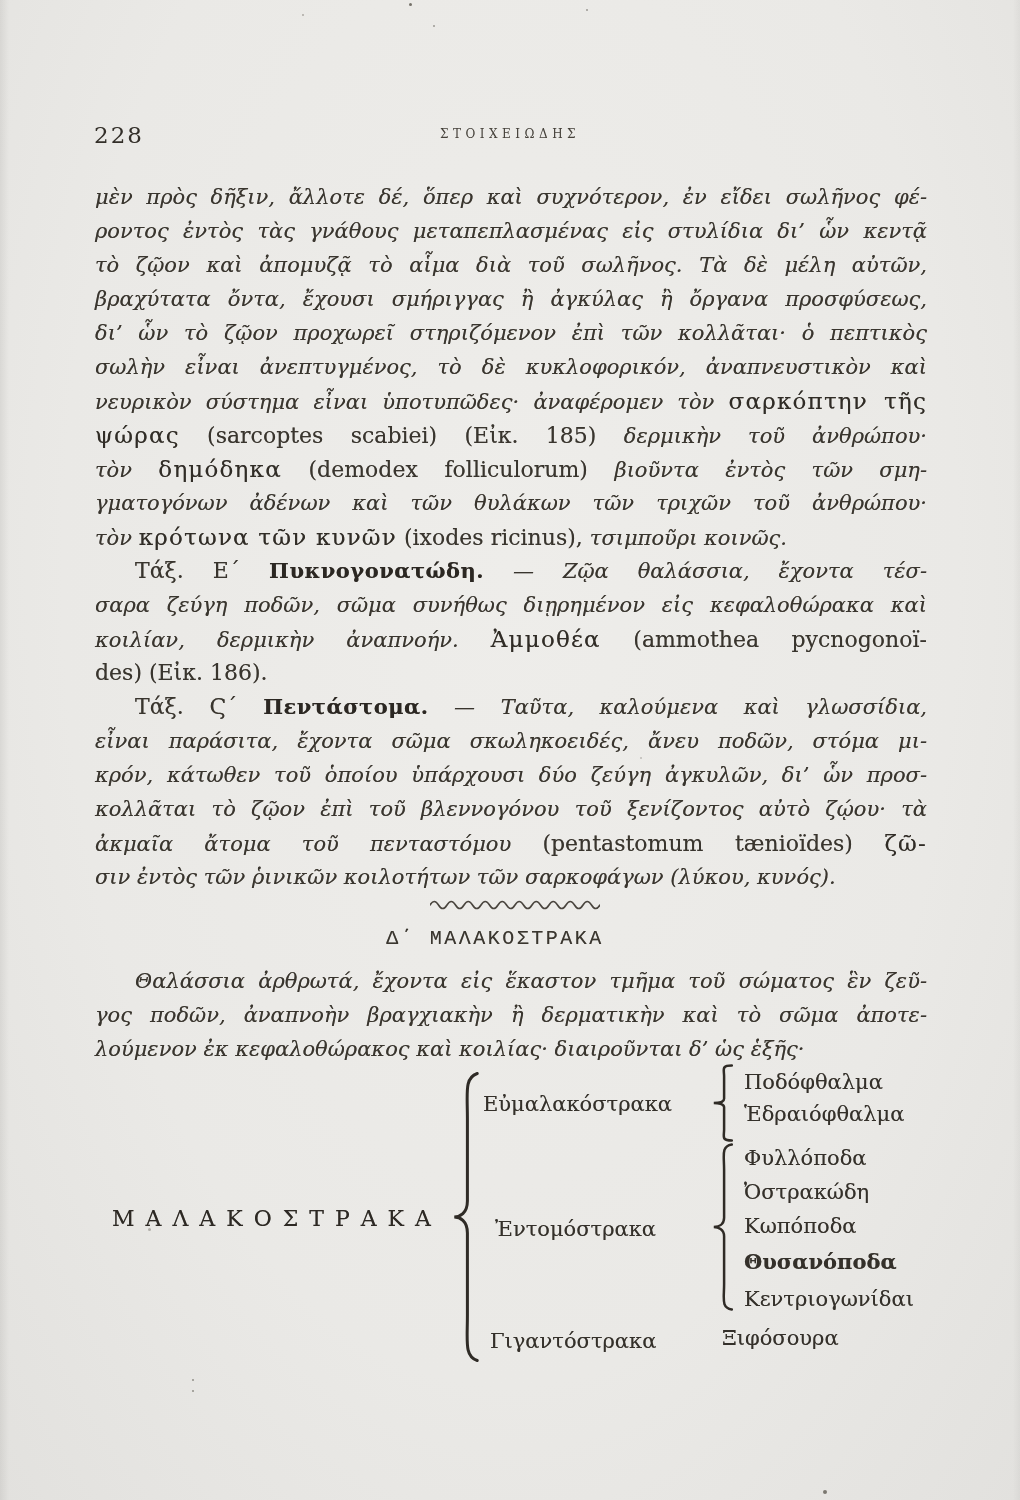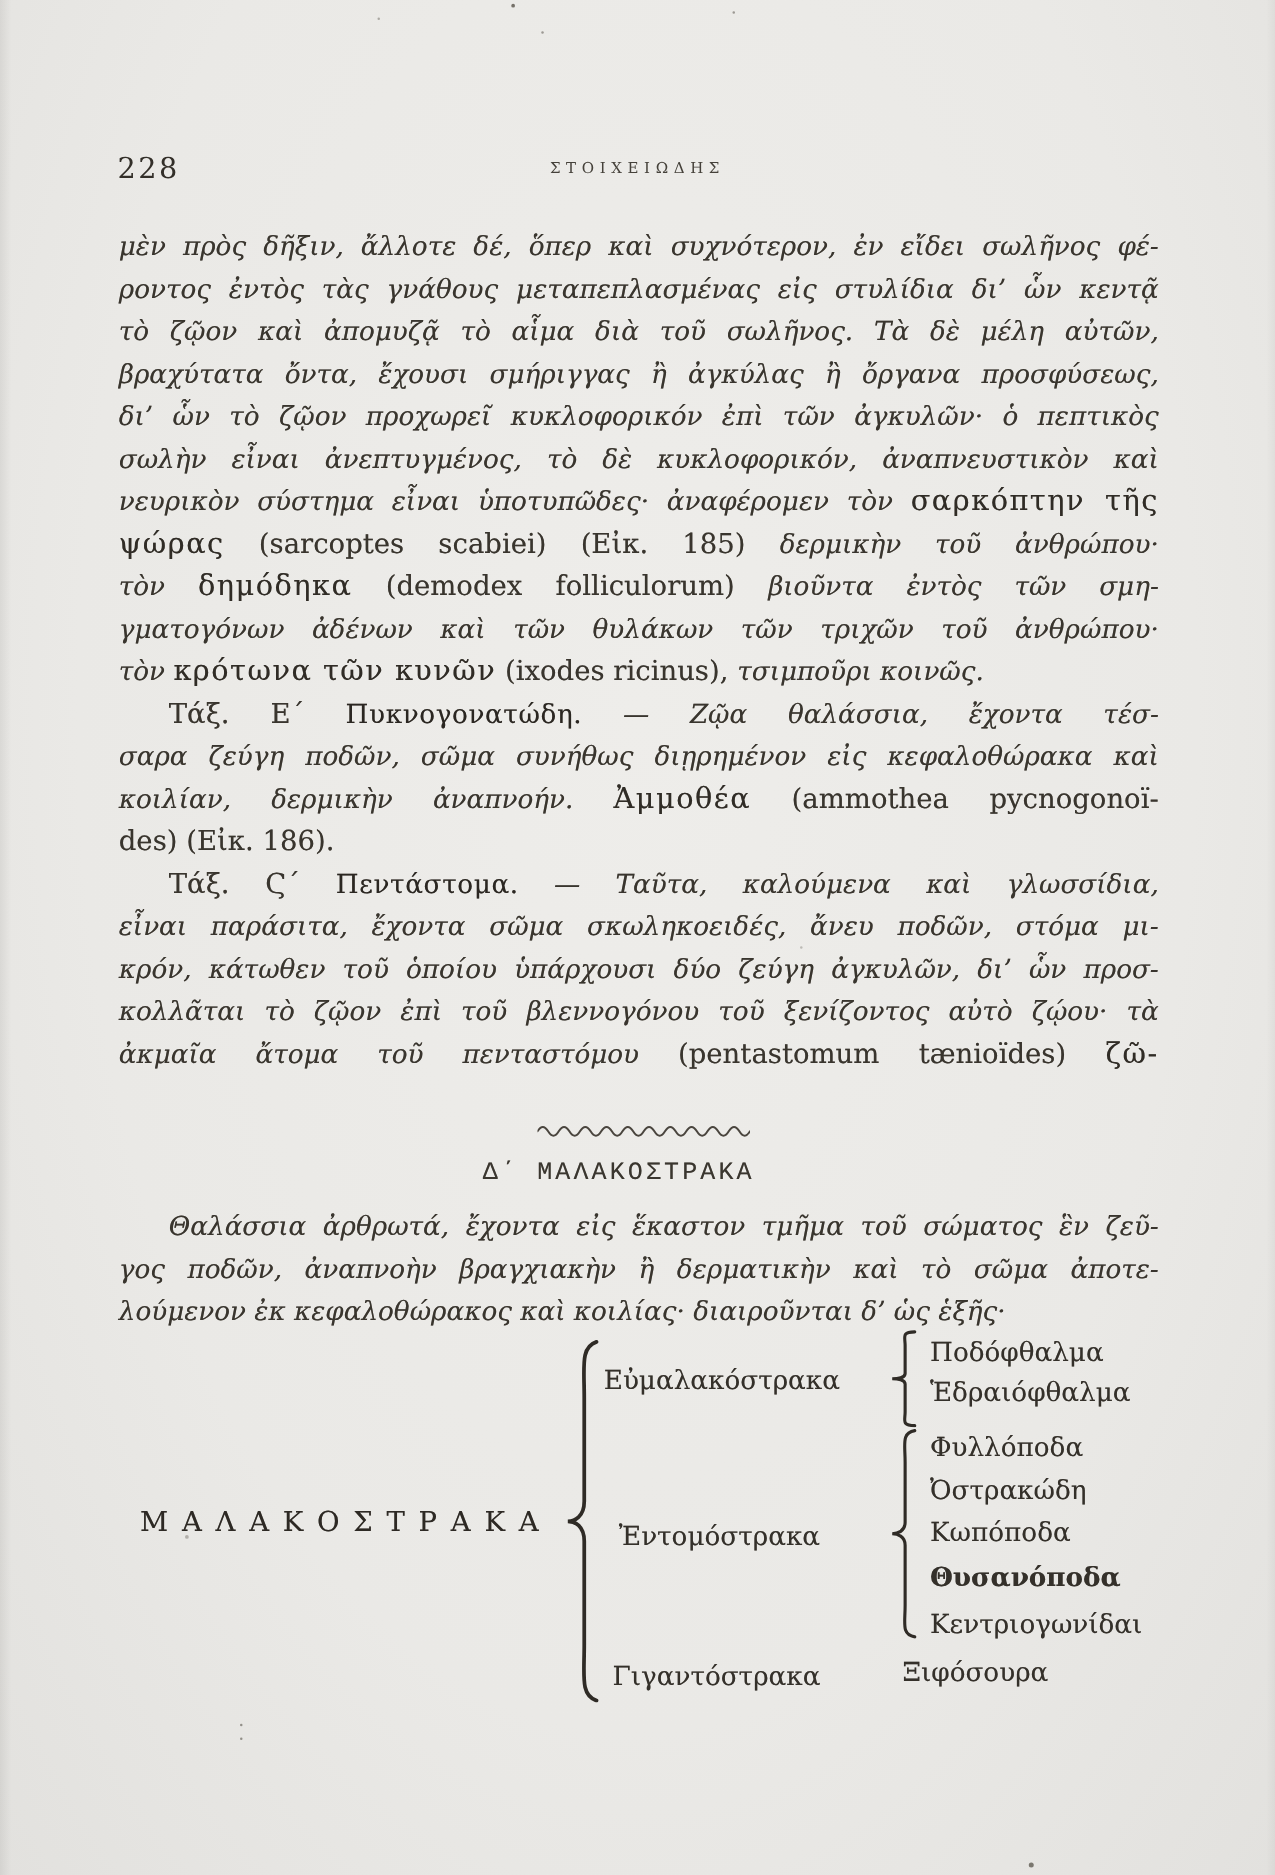--- a/index.html
+++ b/index.html
@@ -18,21 +18,21 @@
     font-size:12px;letter-spacing:4.5px;color:#45413a;}
   
   .textcol{position:absolute;left:95px;width:832px;font-style:italic;font-size:21px;
     text-shadow:0 0 .5px rgba(62,57,49,.55);}
   .tline{height:34px;line-height:34px;text-align:justify;text-align-last:justify;}
   .tline.end{text-align-last:left;}
   .tline.ind{text-indent:40px;}
   .s-g{font-style:italic;}
   .s-up{font-style:normal;font-size:22px;}
   .s-sp{font-style:normal;font-size:23px;letter-spacing:1.2px;color:#302c26;}
-  .s-b{font-style:normal;font-weight:400;font-size:21px;letter-spacing:.5px;color:#2b2722;margin-top:44px;}
+  .s-b{font-style:normal;font-weight:700;font-size:21px;letter-spacing:.5px;color:#2b2722;margin-top:44px;}
   
   .divider{position:absolute;left:430px;top:897px;width:170px;height:16px;}
   .heading{position:absolute;left:70px;top:927px;width:850px;text-align:center;
     font-size:20px;letter-spacing:2.5px;color:#3a362f;text-shadow:0 0 .5px rgba(62,57,49,.5);font-family:Liberation Mono, monospace;}
   
   .tree{position:absolute;left:0;top:0;width:1020px;height:1500px;}
   .tnode{position:absolute;font-size:21px;color:#34302a;white-space:nowrap;
     text-shadow:0 0 .5px rgba(62,57,49,.5);}
   .troot{font-size:22px;letter-spacing:11px;color:#2d2924;}
   .tbrace{position:absolute;}
@@ -44,40 +44,41 @@
 <div class="page">
   <span class="pagenum">228</span>
   <span class="runtitle">ΣΤΟΙΧΕΙΩΔΗΣ</span>
 
   <div class="textcol" style="top:180px">
       <div>
         <div class="tline"><span class="s-g">μὲν πρὸς δῆξιν, ἄλλοτε δέ, ὅπερ καὶ συχνότερον, ἐν εἴδει σωλῆνος φέ-</span></div>
         <div class="tline"><span class="s-g">ροντος ἐντὸς τὰς γνάθους μεταπεπλασμένας εἰς στυλίδια δι’ ὧν κεντᾷ</span></div>
         <div class="tline"><span class="s-g">τὸ ζῷον καὶ ἀπομυζᾷ τὸ αἷμα διὰ τοῦ σωλῆνος. Τὰ δὲ μέλη αὐτῶν,</span></div>
         <div class="tline"><span class="s-g">βραχύτατα ὄντα, ἔχουσι σμήριγγας ἢ ἀγκύλας ἢ ὄργανα προσφύσεως,</span></div>
-        <div class="tline"><span class="s-g">δι’ ὧν τὸ ζῷον προχωρεῖ κυκλοφορικόν ἐπὶ τῶν ἀγκυλῶν· ὁ πεπτικὸς</span></div>
+        <div class="tline"><span class="s-g">δι’ ὧν τὸ ζῷον προχωρεῖ στηριζόμενον ἐπὶ τῶν κολλᾶται· ὁ πεπτικὸς</span></div>
         <div class="tline"><span class="s-g">σωλὴν εἶναι ἀνεπτυγμένος, τὸ δὲ κυκλοφορικόν, ἀναπνευστικὸν καὶ</span></div>
         <div class="tline"><span class="s-g">νευρικὸν σύστημα εἶναι ὑποτυπῶδες· ἀναφέρομεν τὸν </span><span class="s-sp">σαρκόπτην τῆς</span></div>
         <div class="tline"><span class="s-sp">ψώρας</span><span class="s-up"> (sarcoptes scabiei) (Εἰκ. 185) </span><span class="s-g">δερμικὴν τοῦ ἀνθρώπου·</span></div>
         <div class="tline"><span class="s-g">τὸν </span><span class="s-sp">δημόδηκα</span><span class="s-up"> (demodex folliculorum) </span><span class="s-g">βιοῦντα ἐντὸς τῶν σμη-</span></div>
         <div class="tline"><span class="s-g">γματογόνων ἀδένων καὶ τῶν θυλάκων τῶν τριχῶν τοῦ ἀνθρώπου·</span></div>
         <div class="tline end"><span class="s-g">τὸν </span><span class="s-sp">κρότωνα τῶν κυνῶν</span><span class="s-up"> (ixodes ricinus), </span><span class="s-g">τσιμποῦρι κοινῶς.</span></div>
       </div>
       <div>
         <div class="tline ind"><span class="s-up">Τάξ. Ε΄ </span><span class="s-b">Πυκνογονατώδη.</span><span class="s-g"> — Ζῷα θαλάσσια, ἔχοντα τέσ-</span></div>
         <div class="tline"><span class="s-g">σαρα ζεύγη ποδῶν, σῶμα συνήθως διῃρημένον εἰς κεφαλοθώρακα καὶ</span></div>
         <div class="tline"><span class="s-g">κοιλίαν, δερμικὴν ἀναπνοήν. </span><span class="s-sp">Ἀμμοθέα</span><span class="s-up"> (ammothea pycnogonoï-</span></div>
         <div class="tline end"><span class="s-up">des) (Εἰκ. 186).</span></div>
       </div>
       <div>
         <div class="tline ind"><span class="s-up">Τάξ. Ϛ΄ </span><span class="s-b">Πεντάστομα.</span><span class="s-g"> — Ταῦτα, καλούμενα καὶ γλωσσίδια,</span></div>
         <div class="tline"><span class="s-g">εἶναι παράσιτα, ἔχοντα σῶμα σκωληκοειδές, ἄνευ ποδῶν, στόμα μι-</span></div>
         <div class="tline"><span class="s-g">κρόν, κάτωθεν τοῦ ὁποίου ὑπάρχουσι δύο ζεύγη ἀγκυλῶν, δι’ ὧν προσ-</span></div>
         <div class="tline"><span class="s-g">κολλᾶται τὸ ζῷον ἐπὶ τοῦ βλεννογόνου τοῦ ξενίζοντος αὐτὸ ζῴου· τὰ</span></div>
         <div class="tline"><span class="s-g">ἀκμαῖα ἄτομα τοῦ πενταστόμου </span><span class="s-up">(pentastomum tænioïdes) </span><span class="s-sp">ζῶ-</span></div>
+        <div class="tline end"><span class="s-g">σιν ἐντὸς τῶν ῥινικῶν κοιλοτήτων τῶν σαρκοφάγων (λύκου, κυνός).</span></div>
       </div>
     </div>
 
   <svg class="divider" viewBox="0 0 170 16">
     <path id="wavepath" fill="none" stroke="#4a453e" stroke-width="1.6" stroke-linecap="round" d="M0,8 q 4.25,-7 8.5,0 q 4.25,7 8.5,0 q 4.25,-7 8.5,0 q 4.25,7 8.5,0 q 4.25,-7 8.5,0 q 4.25,7 8.5,0 q 4.25,-7 8.5,0 q 4.25,7 8.5,0 q 4.25,-7 8.5,0 q 4.25,7 8.5,0 q 4.25,-7 8.5,0 q 4.25,7 8.5,0 q 4.25,-7 8.5,0 q 4.25,7 8.5,0 q 4.25,-7 8.5,0 q 4.25,7 8.5,0 q 4.25,-7 8.5,0 q 4.25,7 8.5,0 q 4.25,-7 8.5,0 q 4.25,7 8.5,0"></path>
   </svg>
 
   <div class="heading">Δ΄ ΜΑΛΑΚΟΣΤΡΑΚΑ</div>
 
   <div class="textcol" style="top:964px">

